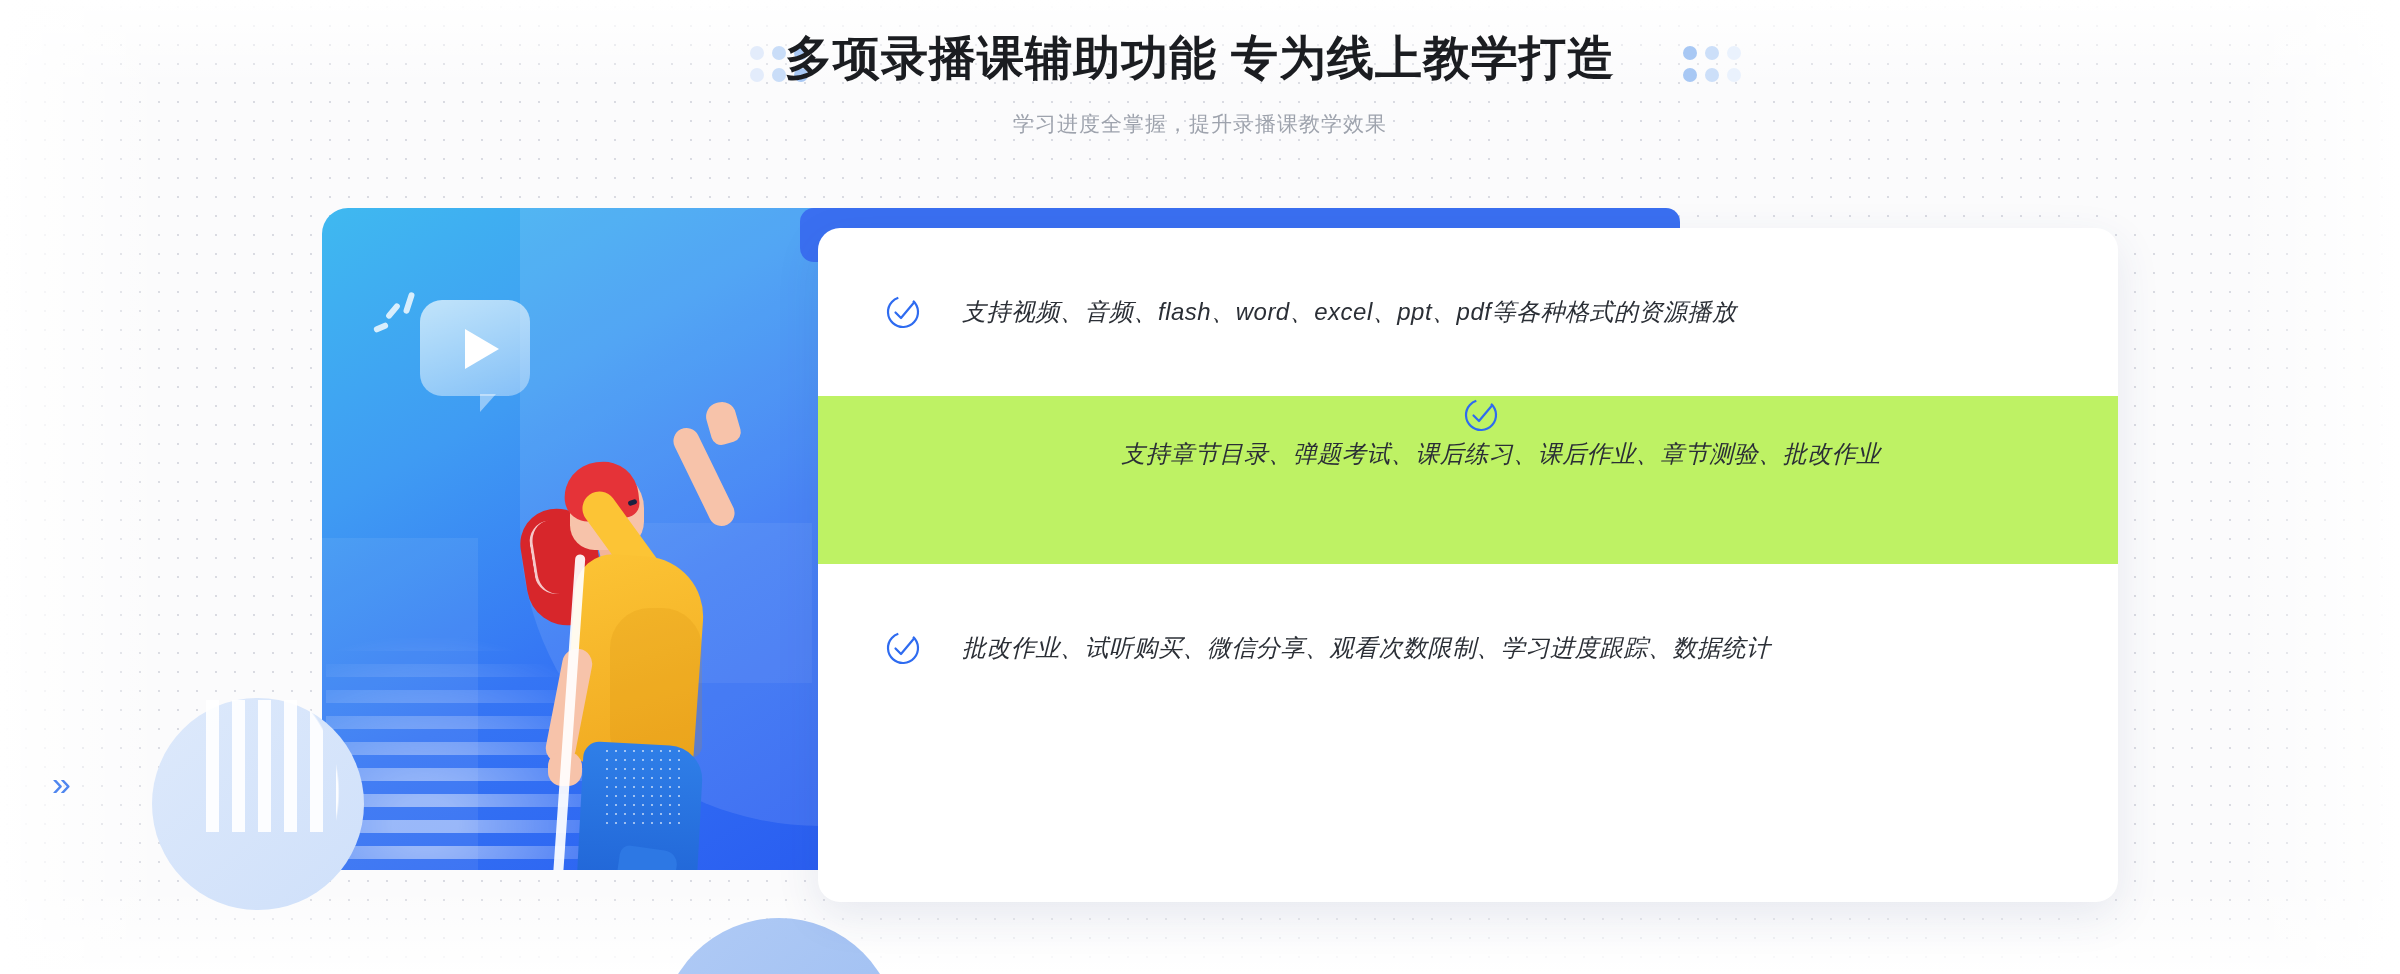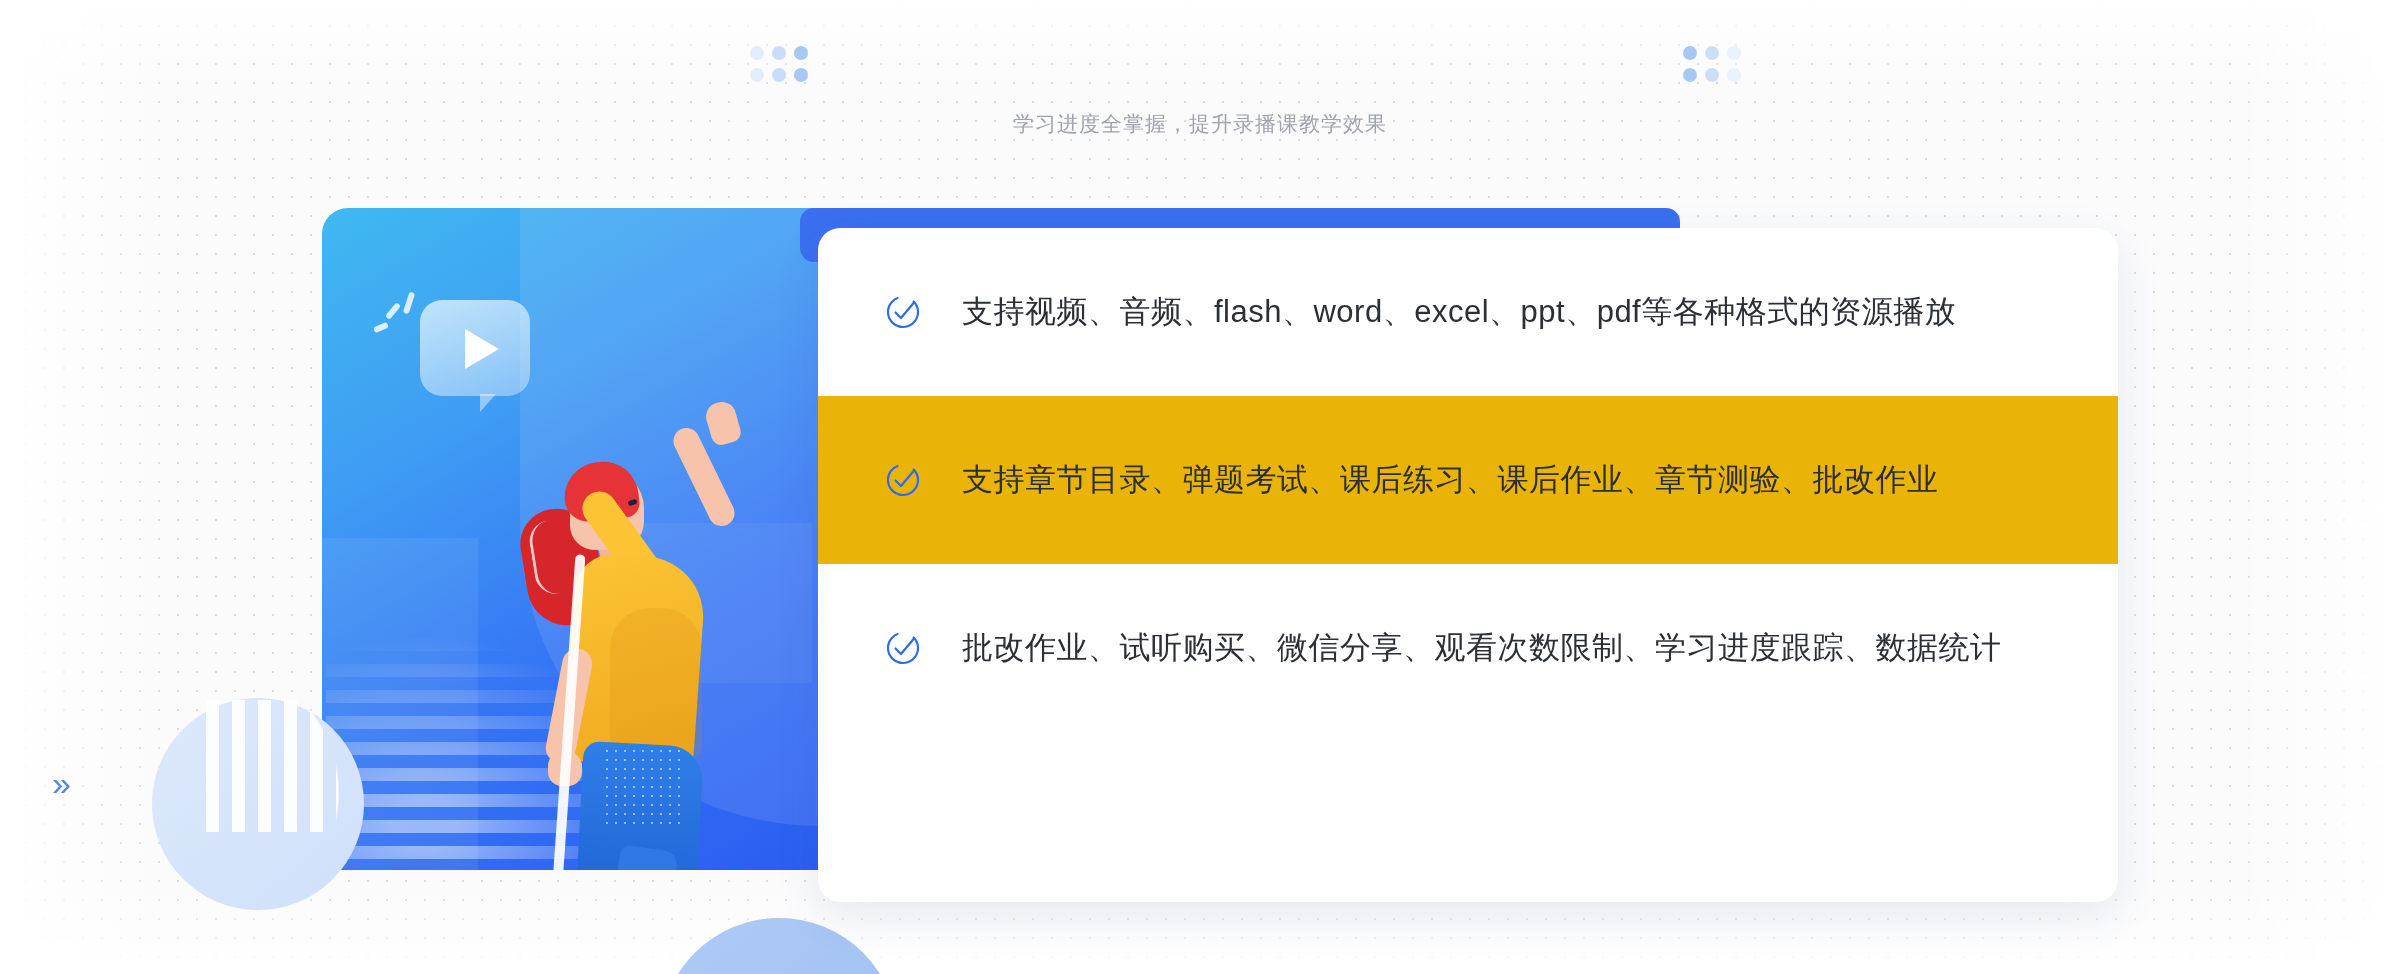--- a/index.html
+++ b/index.html
@@ -153,42 +153,43 @@
   }
   #list-card{
     position:absolute;left:818px;top:228px;width:1300px;height:674px;
     background:#ffffff;border-radius:22px;
     box-shadow:0 14px 44px rgba(45,70,130,.10);
     overflow:hidden;
   }
   .feature-row{
     position:relative;height:168px;display:flex;align-items:center;padding-left:66px;box-sizing:border-box;
   }
-  .feature-row.alt{background:#eab308;}
+  .feature-row.alt{background:#bef264;flex-direction:column;}
   .check-icon{width:38px;height:38px;flex:0 0 38px;margin-right:40px;}
   .feature-text{
-    font-size:31px;color:#2b2f36;letter-spacing:.5px;white-space:nowrap;line-height:40px;
+    font-size:24px;color:#2b2f36;letter-spacing:.5px;white-space:nowrap;line-height:40px;font-style:italic;
   }
 </style>
 </head>
 <body>
 
 <div id="dot-bg"></div>
 <div id="vignette"></div>
 
 <div id="header">
   <div class="dot-cluster" id="dots-left">
     <i style="left:0;top:0;background:#e3ecfb"></i>
     <i style="left:22px;top:0;background:#c9ddf8"></i>
     <i style="left:44px;top:0;background:#a8c8f4"></i>
     <i style="left:0;top:22px;background:#e3ecfb"></i>
     <i style="left:22px;top:22px;background:#c9ddf8"></i>
     <i style="left:44px;top:22px;background:#a8c8f4"></i>
   </div>
 
+  <div id="page-title">多项录播课辅助功能 专为线上教学打造</div>
   <div id="page-subtitle">学习进度全掌握，提升录播课教学效果</div>
 
   <div class="dot-cluster" id="dots-right">
     <i style="left:0;top:0;background:#a8c8f4"></i>
     <i style="left:22px;top:0;background:#ccdff9"></i>
     <i style="left:44px;top:0;background:#eaf2fd"></i>
     <i style="left:0;top:22px;background:#a8c8f4"></i>
     <i style="left:22px;top:22px;background:#ccdff9"></i>
     <i style="left:44px;top:22px;background:#eaf2fd"></i>
   </div>

